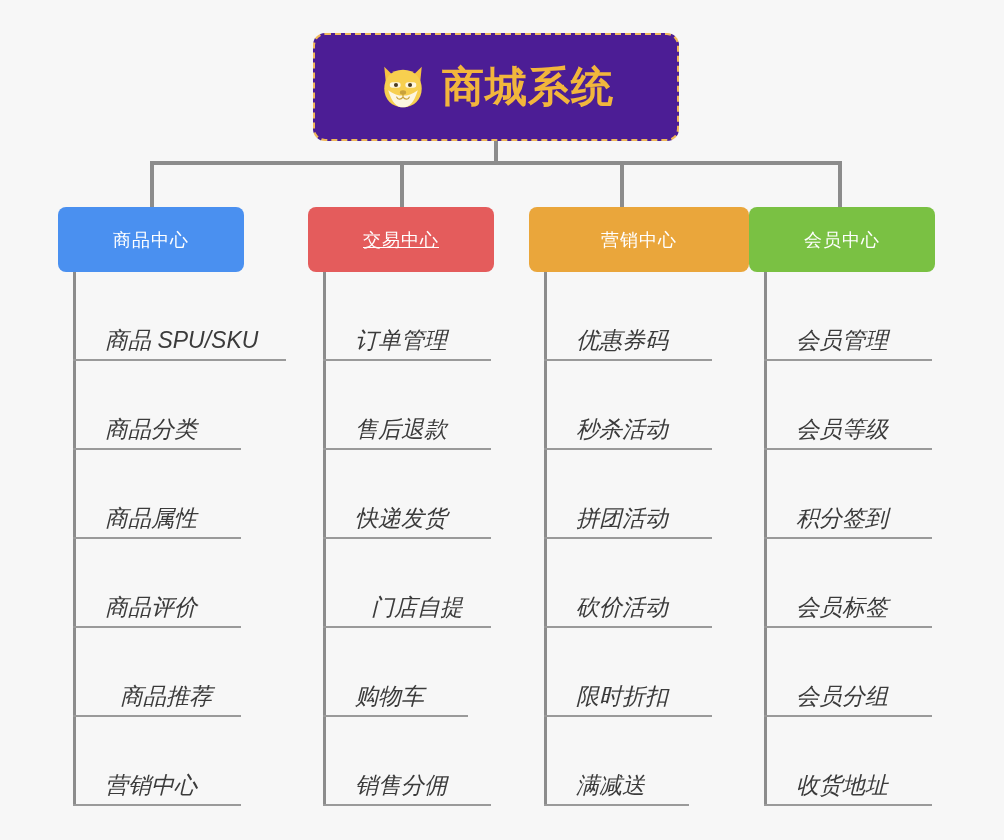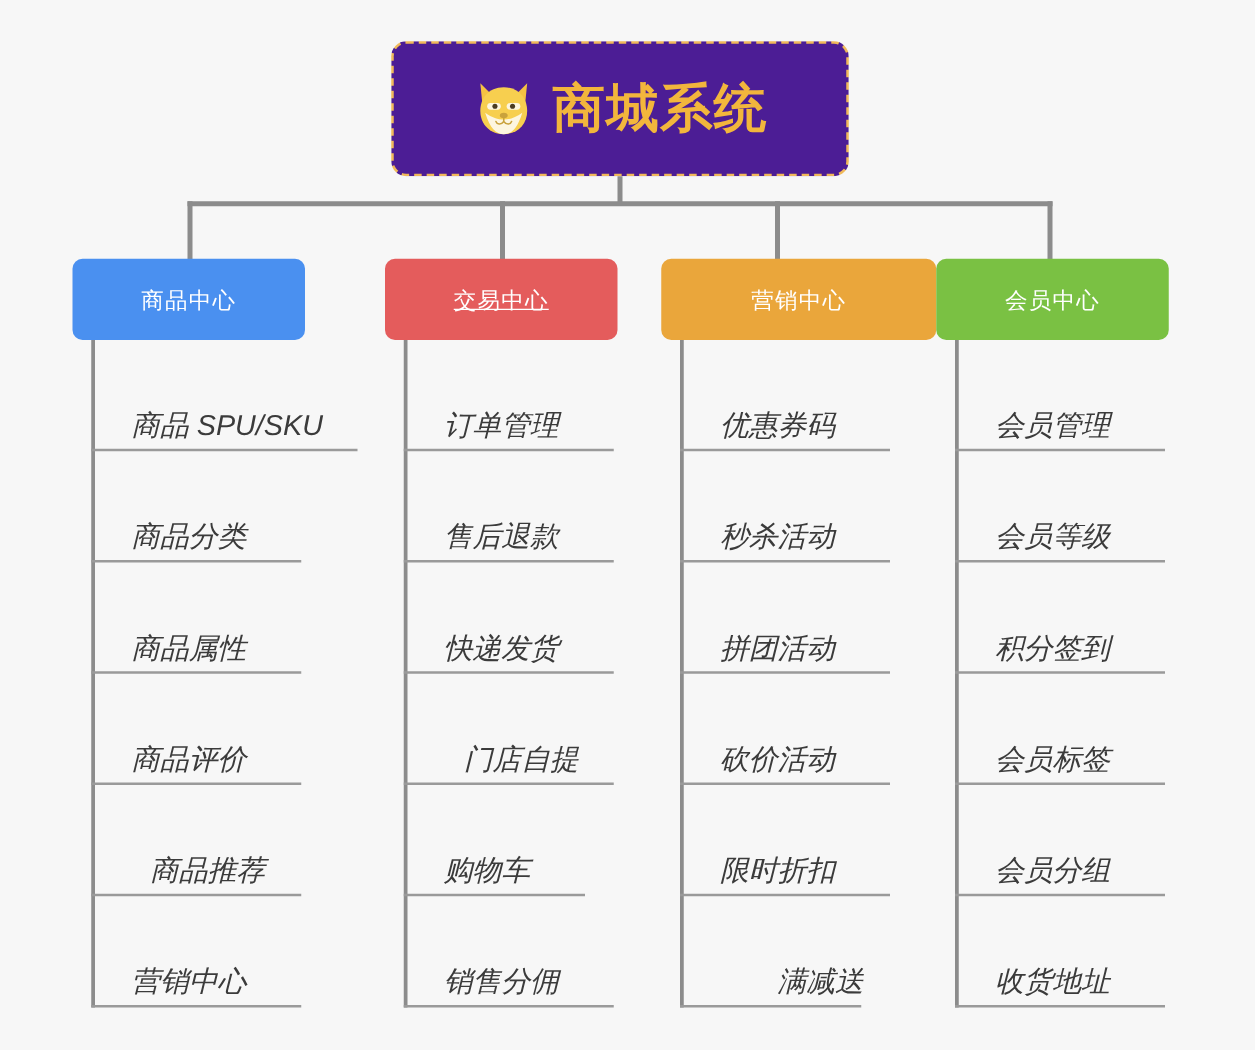--- a/index.html
+++ b/index.html
@@ -210,21 +210,21 @@
       </li>
       <li class="leaf" style="width:168px;">
         <span class="leaf-label">拼团活动</span>
       </li>
       <li class="leaf" style="width:168px;">
         <span class="leaf-label">砍价活动</span>
       </li>
       <li class="leaf" style="width:168px;">
         <span class="leaf-label">限时折扣</span>
       </li>
-      <li class="leaf" style="width:145px;padding-left:46px;">
+      <li class="leaf" style="width:145px;">
         <span class="leaf-label">满减送</span>
       </li>
     </ul>
   </div>
 
   <div class="branch" style="left:749px;">
     <div class="branch-head" style="width:186px; background:#7ac143;">
       <span>会员中心</span>
     </div>
     <div class="branch-spine" style="height:534px;"></div>

